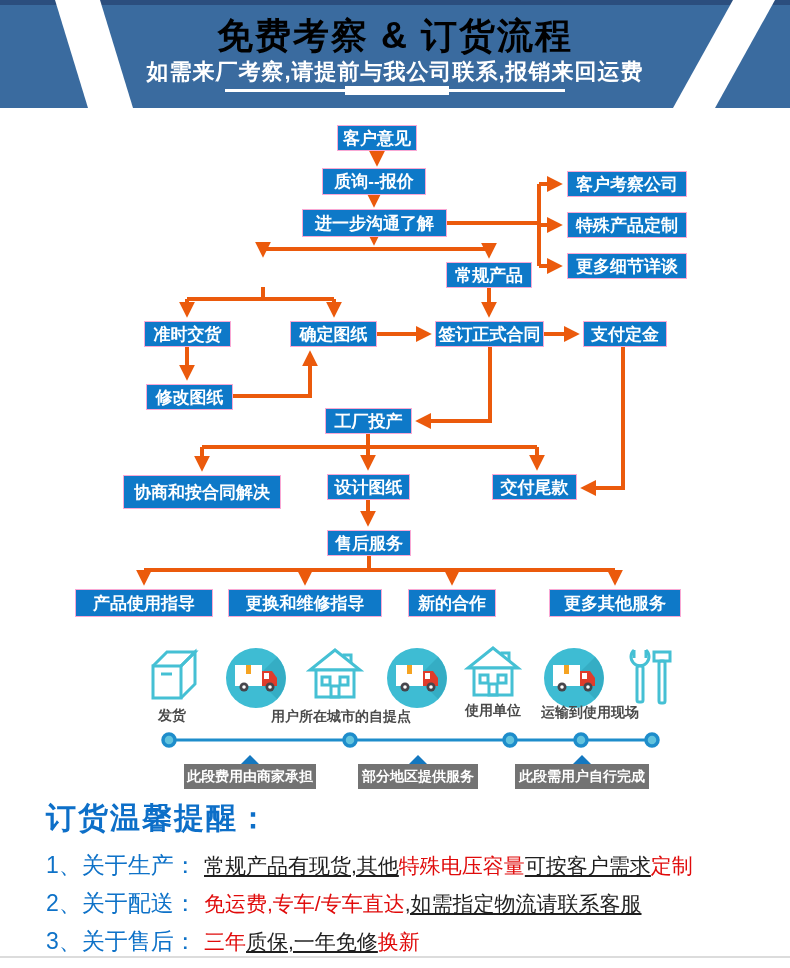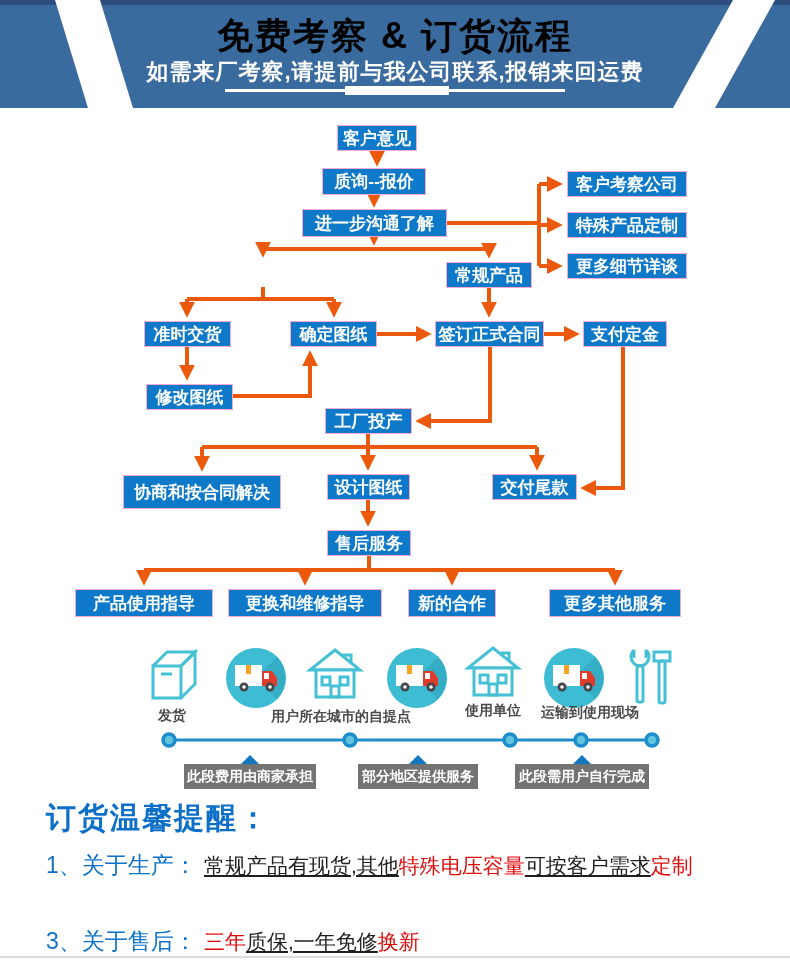--- a/index.html
+++ b/index.html
@@ -180,17 +180,18 @@
   <div class="stage-label" style="left:590px;top:704px">运输到使用现场</div>
 
   <div class="callout" style="left:184px;top:764px;width:132px">此段费用由商家承担</div>
   <div class="callout" style="left:358px;top:764px;width:120px">部分地区提供服务</div>
   <div class="callout" style="left:515px;top:764px;width:134px">此段需用户自行完成</div>
 
   <div class="rem-heading">订货温馨提醒：</div>
 
   <div class="rem-line l1"><span class="rem-label">1、关于生产：</span><span class="seg-dark">常规产品有现货,其他</span><span class="seg-red">特殊电压容量</span><span class="seg-dark">可按客户需求</span><span class="seg-red">定制</span></div>
 
+  <div class="rem-line l2"><span class="rem-label">2、关于配送：</span><span class="seg-red">免运费,专车/专车直达</span><span class="seg-dark">,如需指定物流请联系客服</span></div>
 
   <div class="rem-line l3"><span class="rem-label">3、关于售后：</span><span class="seg-red">三年</span><span class="seg-dark">质保,一年免修</span><span class="seg-red">换新</span></div>
 
   <div class="bottom-rule"></div>
 </div>
 
 </body></html>

